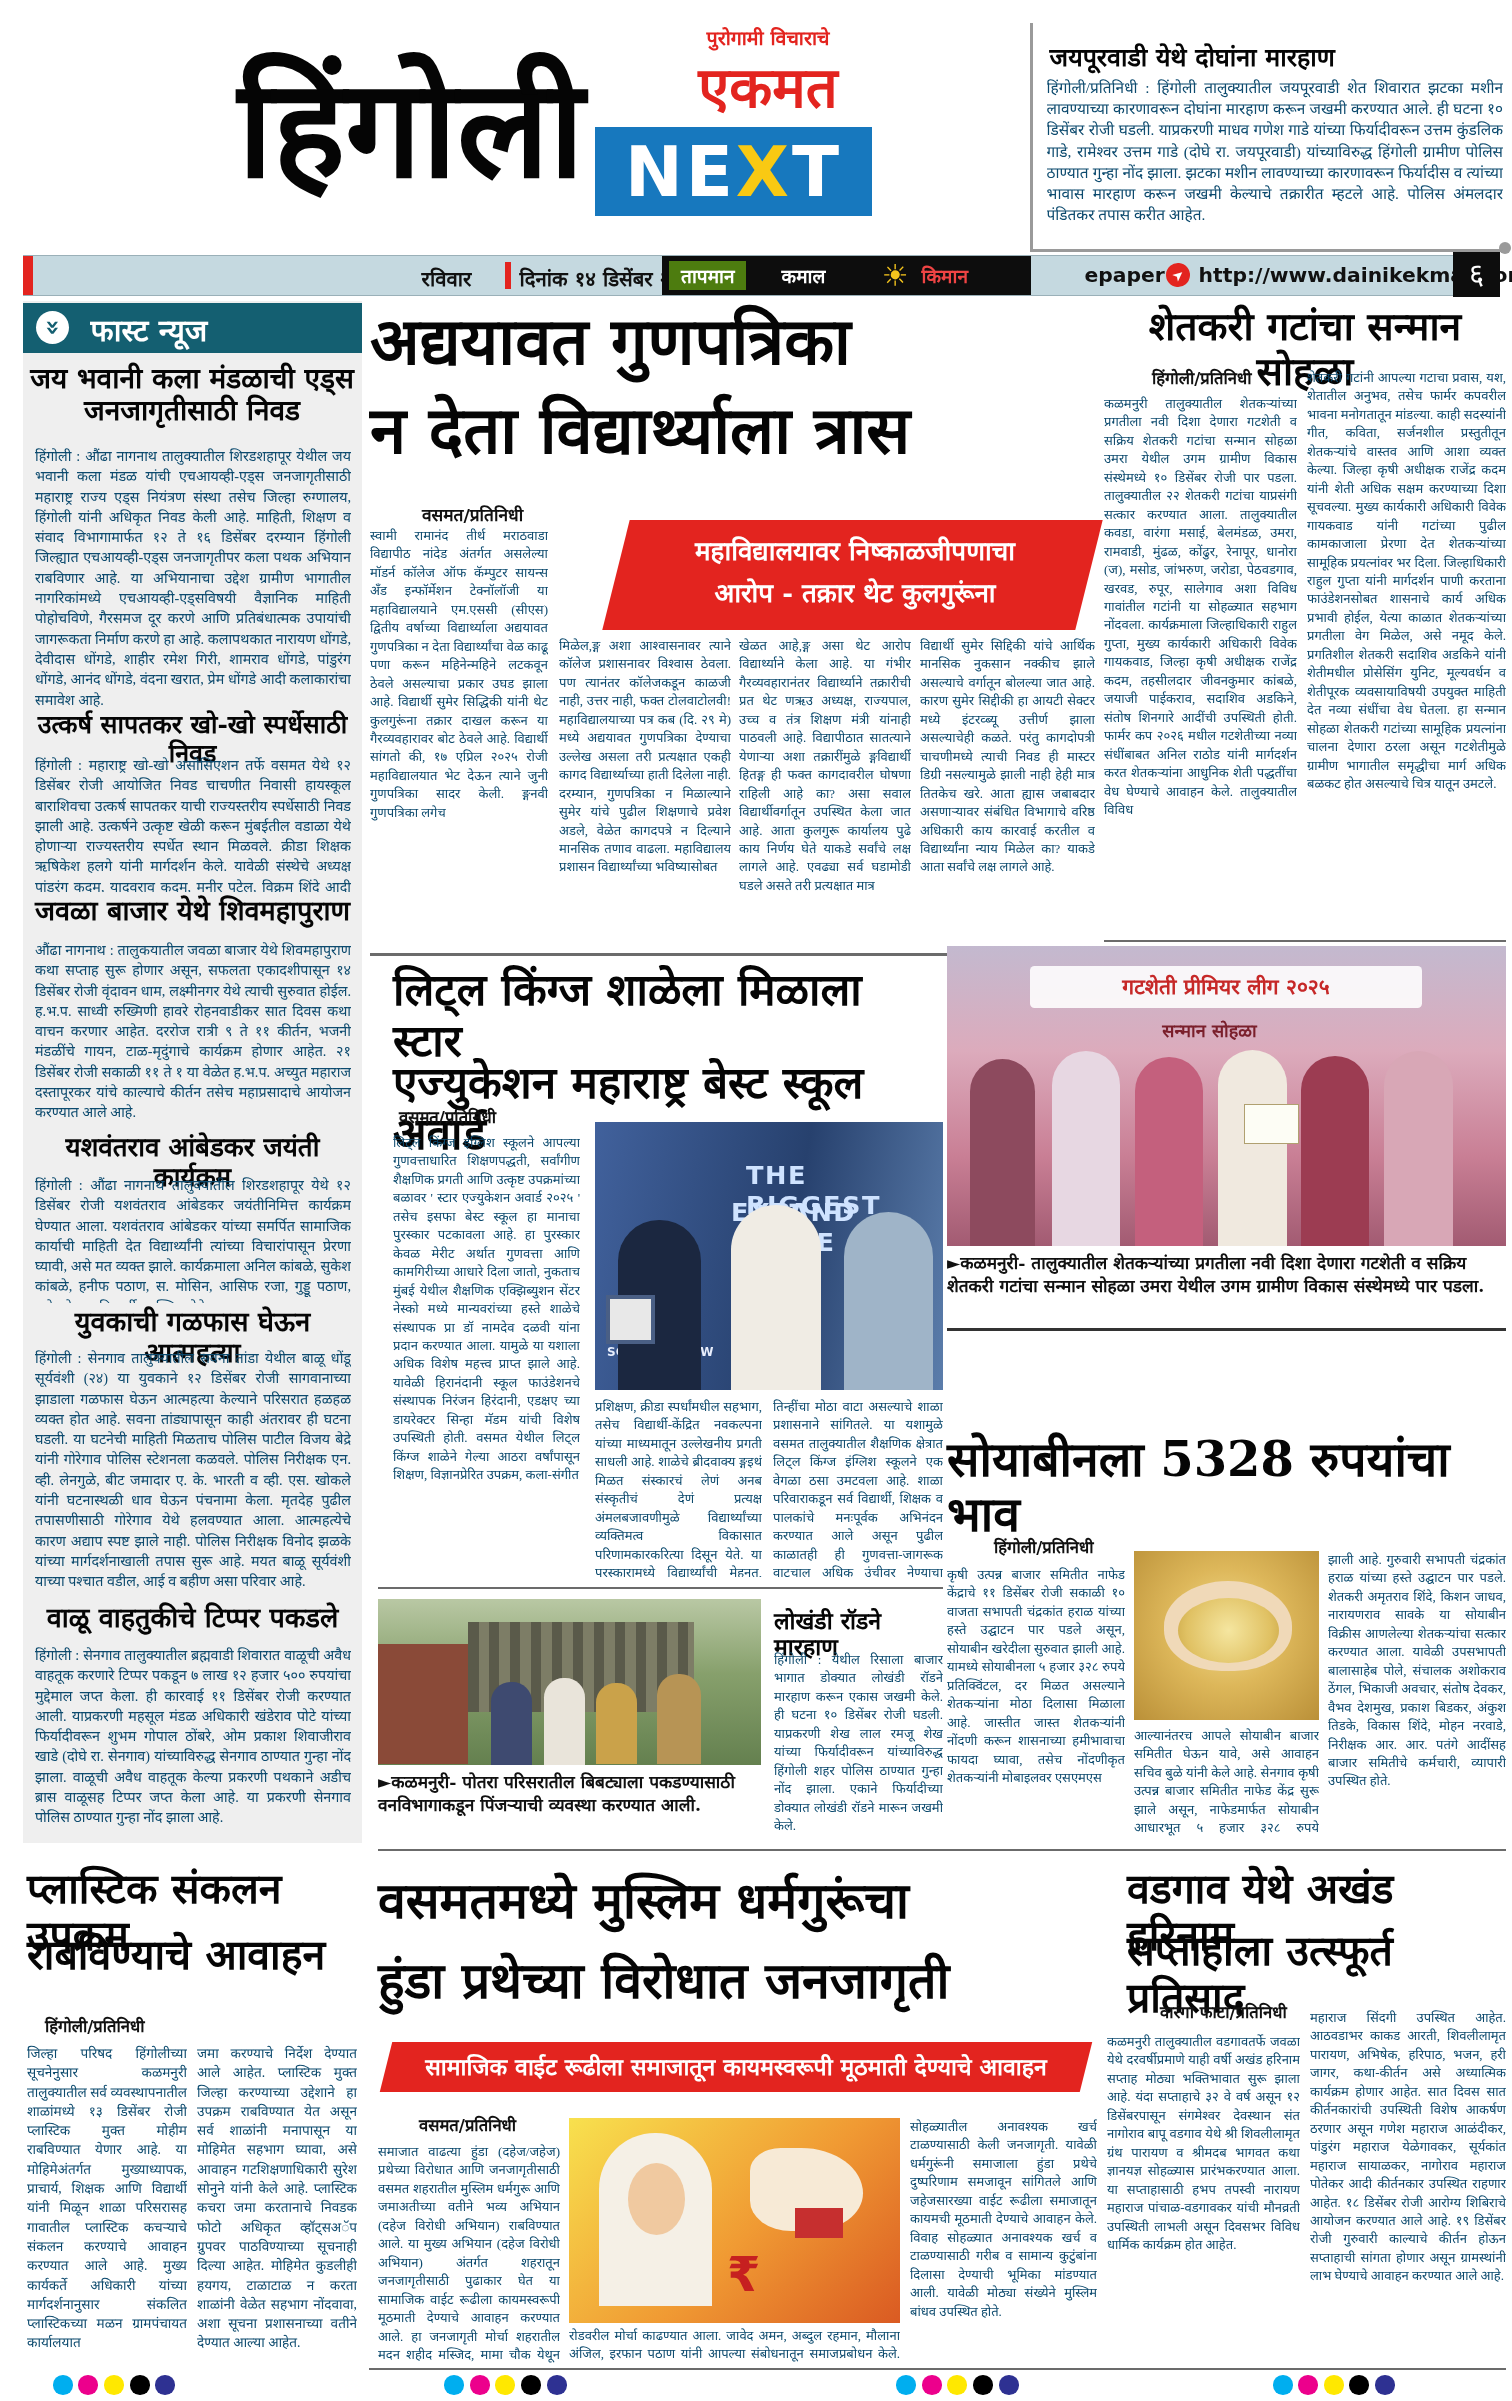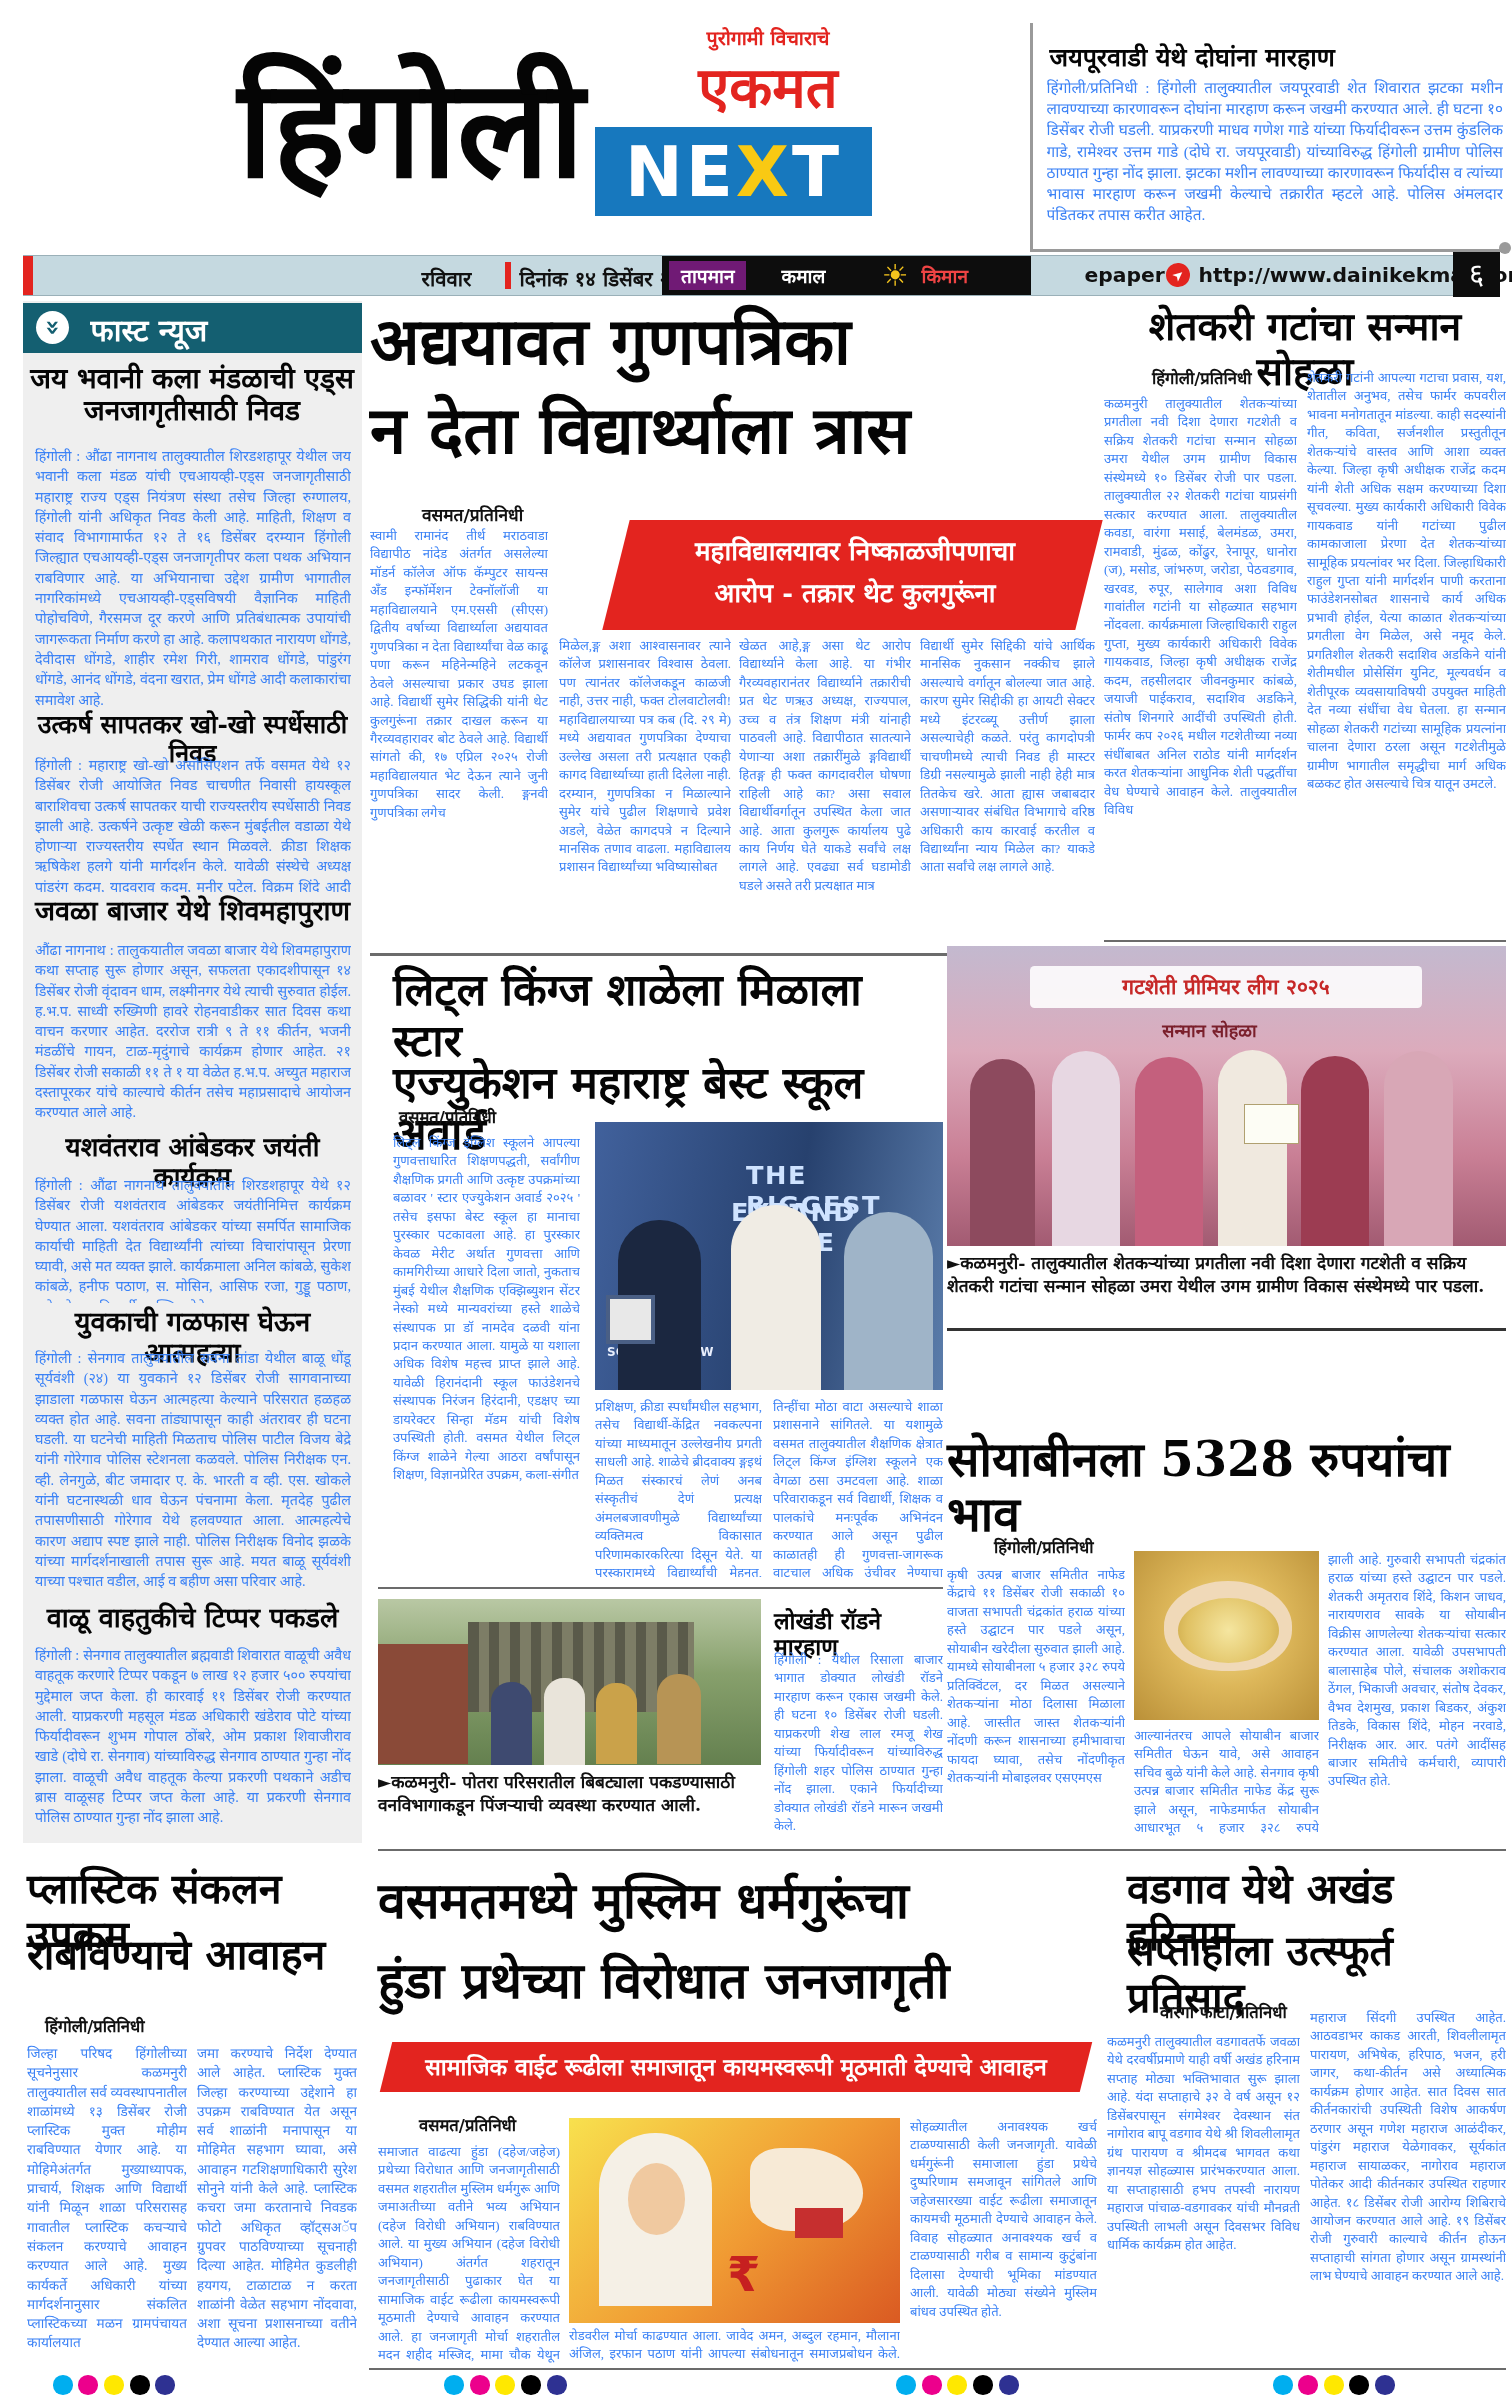--- a/index.html
+++ b/index.html
@@ -1,20 +1,20 @@
 <!DOCTYPE html>
 <html style="font-size:12px"><head>
 <meta charset="utf-8">
 <style>
   html,body{margin:0;padding:0;background:#ffffff;}
   #paper{position:relative;width:1512px;height:2401px;background:#ffffff;overflow:hidden;
          font-family:"Liberation Serif","DejaVu Serif",serif;color:#111;}
   .abs{position:absolute;}
   .hl{font-family:"DejaVu Serif","Liberation Serif",serif;font-weight:700;color:#050505;line-height:1.15;}
-  .bd{font-family:"Liberation Serif","DejaVu Serif",serif;text-align:justify;color:#3b82f6;overflow:hidden;line-height:1.42;}
+  .bd{font-family:"Liberation Serif","DejaVu Serif",serif;text-align:justify;color:#0c4a6e;overflow:hidden;line-height:1.42;}
   .byline{font-family:"DejaVu Serif","Liberation Serif",serif;font-weight:700;color:#111;}
   .center{text-align:center;}
   .divider{background:#6b6b6b;}
   .photo{overflow:hidden;}
   .caption{font-family:"DejaVu Serif","Liberation Serif",serif;font-weight:700;color:#111;line-height:1.35;}
   .graybg{background:#efefef;}
   .kicker{background:#e3241f;transform:skewX(-14deg);}
   .kicker-inner{transform:skewX(14deg);color:#fff;font-family:"DejaVu Serif",serif;font-weight:700;text-align:center;}
   .dot{border-radius:50%;display:inline-block;}
 </style>
@@ -40,21 +40,21 @@
   </div>
   <div class="abs" style="left:1499px;top:242px;width:12px;height:12px;border-radius:50%;background:#9a9a9a;"></div>
 
   <div class="abs" style="left:22.6px;top:255px;width:1467px;height:39px;background:#c5d9e0;border-top:0.8px solid #9ab0b8;border-bottom:0.8px solid #9ab0b8;">
     <div class="abs" style="left:0;top:0;width:10.5px;height:39px;background:#e3241f;"></div>
     <span class="abs byline" style="left:399px;top:7.5px;font-size:20.3px;">रविवार</span>
     <span class="abs" style="left:482px;top:6px;width:6px;height:27px;background:#e3241f;"></span>
     <span class="abs byline" style="left:497px;top:7.5px;font-size:20.3px;">दिनांक १४ डिसेंबर २०२५</span>
 
     <div class="abs" style="left:639px;top:0;width:369px;height:39px;background:#0d0d0d;">
-      <span class="abs" style="left:7.5px;top:5.3px;padding:1.5px 12px;background:#701a75;color:#fff;font-weight:700;font-size:19px;font-family:'DejaVu Serif',serif;">तापमान</span>
+      <span class="abs" style="left:7.5px;top:5.3px;padding:1.5px 12px;background:#4d7c0f;color:#fff;font-weight:700;font-size:19px;font-family:'DejaVu Serif',serif;">तापमान</span>
       <span class="abs" style="left:120px;top:6.8px;color:#fff;font-weight:700;font-size:19px;font-family:'DejaVu Serif',serif;">कमाल</span>
       <span class="abs" style="left:220px;top:1.5px;color:#f5c51d;font-size:30px;font-family:'DejaVu Sans',sans-serif;">☀</span>
       <span class="abs" style="left:260px;top:6.8px;color:#ef4444;font-weight:700;font-size:19px;font-family:'DejaVu Serif',serif;">किमान</span>
     </div>
 
     <span class="abs" style="left:1062px;top:6.8px;font-size:20.3px;font-weight:700;font-family:'DejaVu Sans',sans-serif;color:#111;">epaper</span>
     <span class="abs" style="left:1143px;top:6.8px;width:24px;height:24px;background:#e3241f;border-radius:50%;color:#fff;font-size:13.6px;text-align:center;line-height:24px;transform:rotate(-40deg);font-family:'DejaVu Sans',sans-serif;">➤</span>
     <span class="abs" style="left:1176px;top:6.8px;font-size:20.3px;font-weight:700;font-family:'DejaVu Sans',sans-serif;color:#111;">http://www.dainikekmat.com</span>
   </div>
   <div class="abs" style="left:1453px;top:252px;width:47px;height:45px;background:#0d0d0d;color:#fff;text-align:center;">

